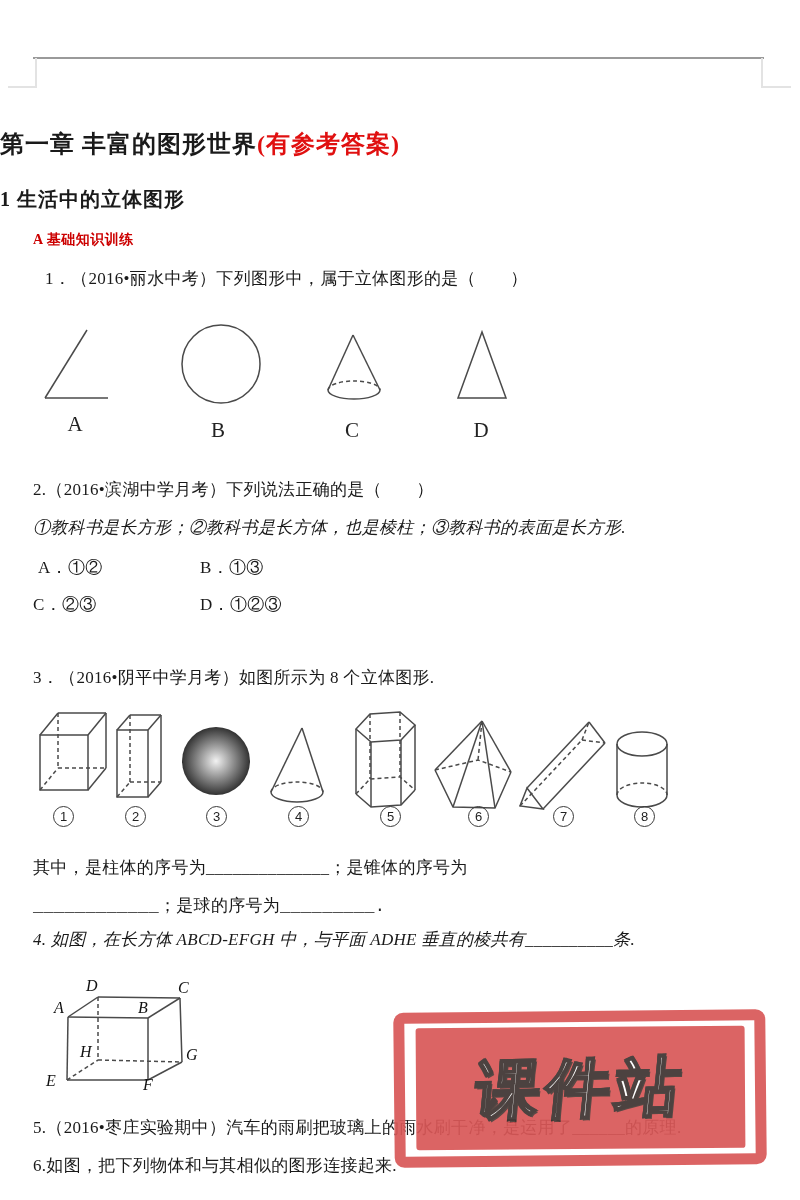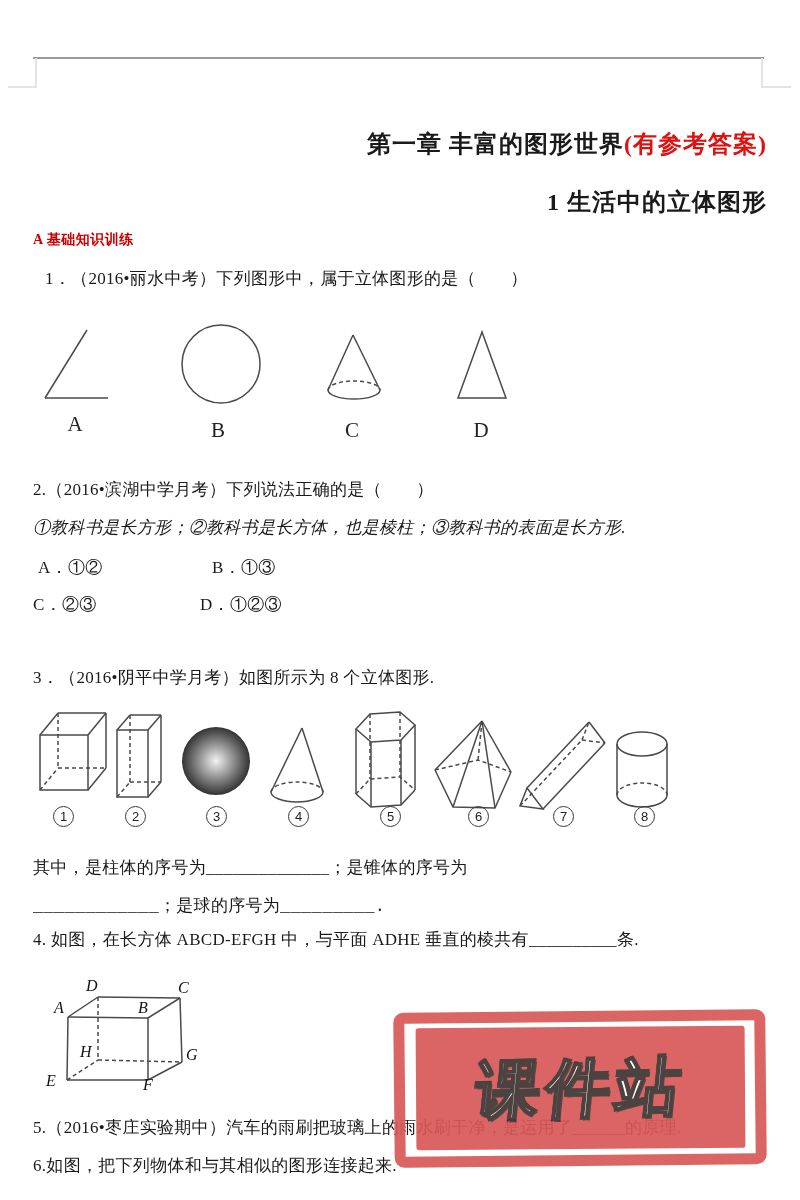--- a/index.html
+++ b/index.html
@@ -2,25 +2,25 @@
 <html><head>
 <meta charset="utf-8">
 <style>
   html,body{margin:0;padding:0;}
   body{
     width:800px;height:1200px;background:#ffffff;
     font-family:"Liberation Serif","DejaVu Serif",serif;
     color:#1a1a1a;position:relative;overflow:hidden;
   }
   .abs{position:absolute;white-space:nowrap;}
-  .center{left:16px;width:751px;text-align:right;}
+  .center{left:0;width:751px;text-align:left;}
   .body-text{font-size:17px;letter-spacing:.3px;}
   .red{color:#e01010;}
   .title{top:128px;font-size:24px;font-weight:bold;letter-spacing:1px;}
-  .subtitle{top:186px;font-size:24px;font-weight:bold;letter-spacing:1px;}
+  .subtitle{top:186px;font-size:20px;font-weight:bold;letter-spacing:1px;}
   .section{top:231px;left:33px;font-size:14px;font-weight:bold;color:#cc0000;letter-spacing:.5px;}
   .margin-line{position:absolute;top:57px;left:33px;width:731px;height:2px;background:#9a9a9a;}
   .crop{position:absolute;background:#e3e3e3;}
   .fig-label{font-size:21px;color:#222;text-align:center;width:34px;}
   .num-circle{
     position:absolute;width:19px;height:19px;border:1.4px solid #3a3a3a;border-radius:50%;
     font-size:13px;line-height:19px;text-align:center;color:#222;
     font-family:"Liberation Sans","DejaVu Sans",sans-serif;
   }
   .vlabel{position:absolute;font-size:16px;font-style:italic;color:#111;white-space:nowrap;}
@@ -75,21 +75,21 @@
     <path class="shape-stroke" d="M462,17 L438,83 L486,83 Z"></path>
   </svg>
   <div class="abs fig-label" style="left:58px;top:412px;">A</div>
   <div class="abs fig-label" style="left:201px;top:418px;">B</div>
   <div class="abs fig-label" style="left:335px;top:418px;">C</div>
   <div class="abs fig-label" style="left:464px;top:418px;">D</div>
 
   <div class="abs body-text" style="left:33px;top:478px;">2.（2016•滨湖中学月考）下列说法正确的是（　　）</div>
   <div class="abs body-text" style="left:33px;top:516px;font-style:italic;">①教科书是长方形；②教科书是长方体，也是棱柱；③教科书的表面是长方形.</div>
   <div class="abs body-text" style="left:38px;top:556px;">A．①②</div>
-  <div class="abs body-text" style="left:200px;top:556px;margin-left:12px;">B．①③</div>
+  <div class="abs body-text" style="left:200px;top:556px;">B．①③</div>
   <div class="abs body-text" style="left:33px;top:593px;">C．②③</div>
   <div class="abs body-text" style="left:200px;top:593px;">D．①②③</div>
 
   <div class="abs body-text" style="left:33px;top:666px;">3．（2016•阴平中学月考）如图所示为 8 个立体图形.</div>
 
   <svg style="left:20px;top:703px;" width="660" height="130" viewBox="0 0 660 130">
     <defs>
       <radialGradient id="sphereGrad" cx="50%" cy="50%" r="60%">
         <stop offset="0%" stop-color="#f2f2f2"></stop>
         <stop offset="45%" stop-color="#8a8a8a"></stop>
@@ -176,21 +176,21 @@
   <div class="num-circle" style="left:206px;top:806px;">3</div>
   <div class="num-circle" style="left:288px;top:806px;">4</div>
   <div class="num-circle" style="left:380px;top:806px;">5</div>
   <div class="num-circle" style="left:468px;top:806px;">6</div>
   <div class="num-circle" style="left:553px;top:806px;">7</div>
   <div class="num-circle" style="left:634px;top:806px;">8</div>
 
   <div class="abs body-text" style="left:33px;top:856px;">其中，是柱体的序号为______________；是锥体的序号为</div>
   <div class="abs body-text" style="left:33px;top:894px;font-family:Liberation Mono, monospace;">____________；是球的序号为_________.</div>
 
-  <div class="abs body-text" style="left:33px;top:928px;">4. 如图，在长方体 ABCD-EFGH 中，与平面 ADHE 垂直的棱共有__________条.</div>
+  <div class="abs body-text" style="left:33px;top:928px;font-style:italic;">4. 如图，在长方体 ABCD-EFGH 中，与平面 ADHE 垂直的棱共有__________条.</div>
 
   <svg style="left:35px;top:975px;" width="170" height="125" viewBox="0 0 170 125">
     <g class="shape-stroke" stroke-width="1.4">
       <line x1="33" y1="42" x2="113" y2="43"></line>
       <line x1="33" y1="42" x2="63" y2="22"></line>
       <line x1="63" y1="22" x2="145" y2="23"></line>
       <line x1="113" y1="43" x2="145" y2="23"></line>
       <line x1="33" y1="42" x2="32" y2="105"></line>
       <line x1="113" y1="43" x2="113" y2="105"></line>
       <line x1="145" y1="23" x2="147" y2="87"></line>

